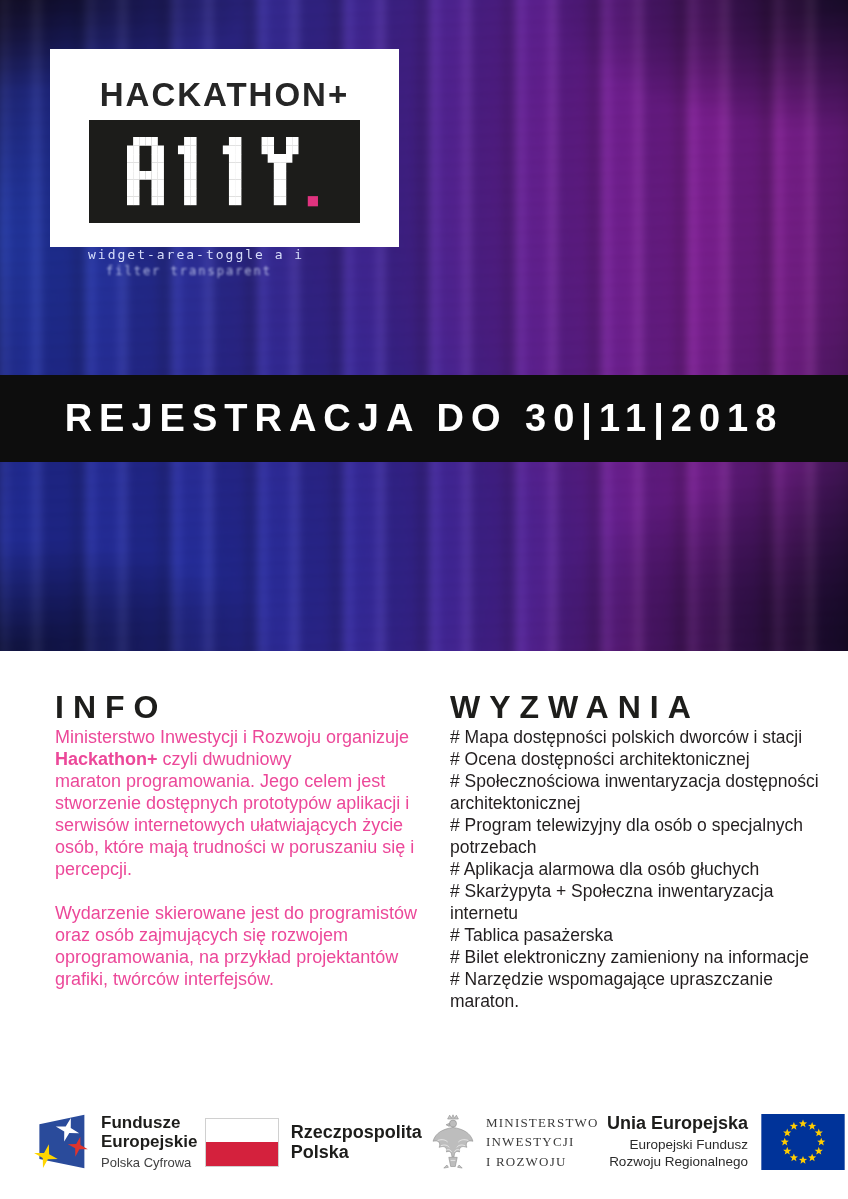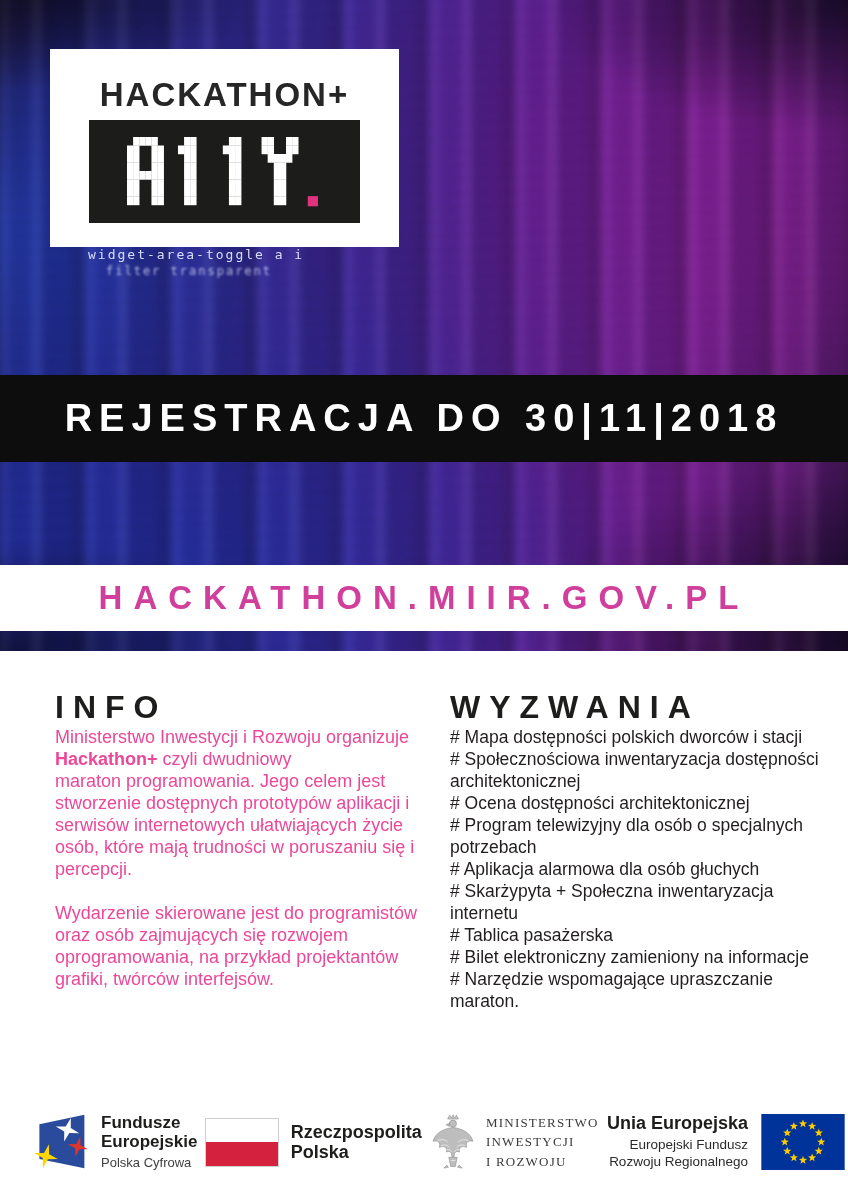--- a/index.html
+++ b/index.html
@@ -207,43 +207,40 @@
             <rect x="225.0" y="87.5" width="9.35" height="12.85" fill="#ffffff"></rect>
             <rect x="266" y="87" width="15" height="15" fill="#e0337f"></rect>
           </svg>
       </div>
     </div>
 
     <div class="banner">
       <span class="banner-text">REJESTRACJA DO 30|11|2018</span>
     </div>
 
-    <div class="url-band">
-      <span class="url-text">HACKATHON.MIIR.GOV.PL</span>
-    </div>
   </div>
 
   <div class="content">
     <div class="columns">
 
       <div class="col-info">
         <div class="section-heading">INFO</div>
         <p class="body-text"><span>Ministerstwo Inwestycji i Rozwoju organizuje </span><b>Hackathon+</b><span> czyli dwudniowy</span><br><span>maraton programowania. Jego celem jest stworzenie dostępnych prototypów aplikacji i serwisów internetowych ułatwiających życie osób, które mają trudności w poruszaniu się i percepcji.</span></p>
         <p class="body-text">Wydarzenie skierowane jest do programistów oraz osób zajmujących się rozwojem oprogramowania, na przykład projektantów grafiki, twórców interfejsów.</p>
       </div>
 
       <div class="col-chal">
         <div class="section-heading">WYZWANIA</div>
         <div>
 
             <div class="chal-item"># Mapa dostępności polskich dworców i stacji</div>
 
+            <div class="chal-item"># Ocena dostępności architektonicznej</div>
+
             <div class="chal-item"># Społecznościowa inwentaryzacja dostępności architektonicznej</div>
-
-            <div class="chal-item"># Ocena dostępności architektonicznej</div>
 
             <div class="chal-item"># Program telewizyjny dla osób o specjalnych potrzebach</div>
 
             <div class="chal-item"># Aplikacja alarmowa dla osób głuchych</div>
 
             <div class="chal-item"># Skarżypyta + Społeczna inwentaryzacja internetu</div>
 
             <div class="chal-item"># Tablica pasażerska</div>
 
             <div class="chal-item"># Bilet elektroniczny zamieniony na informacje</div>

